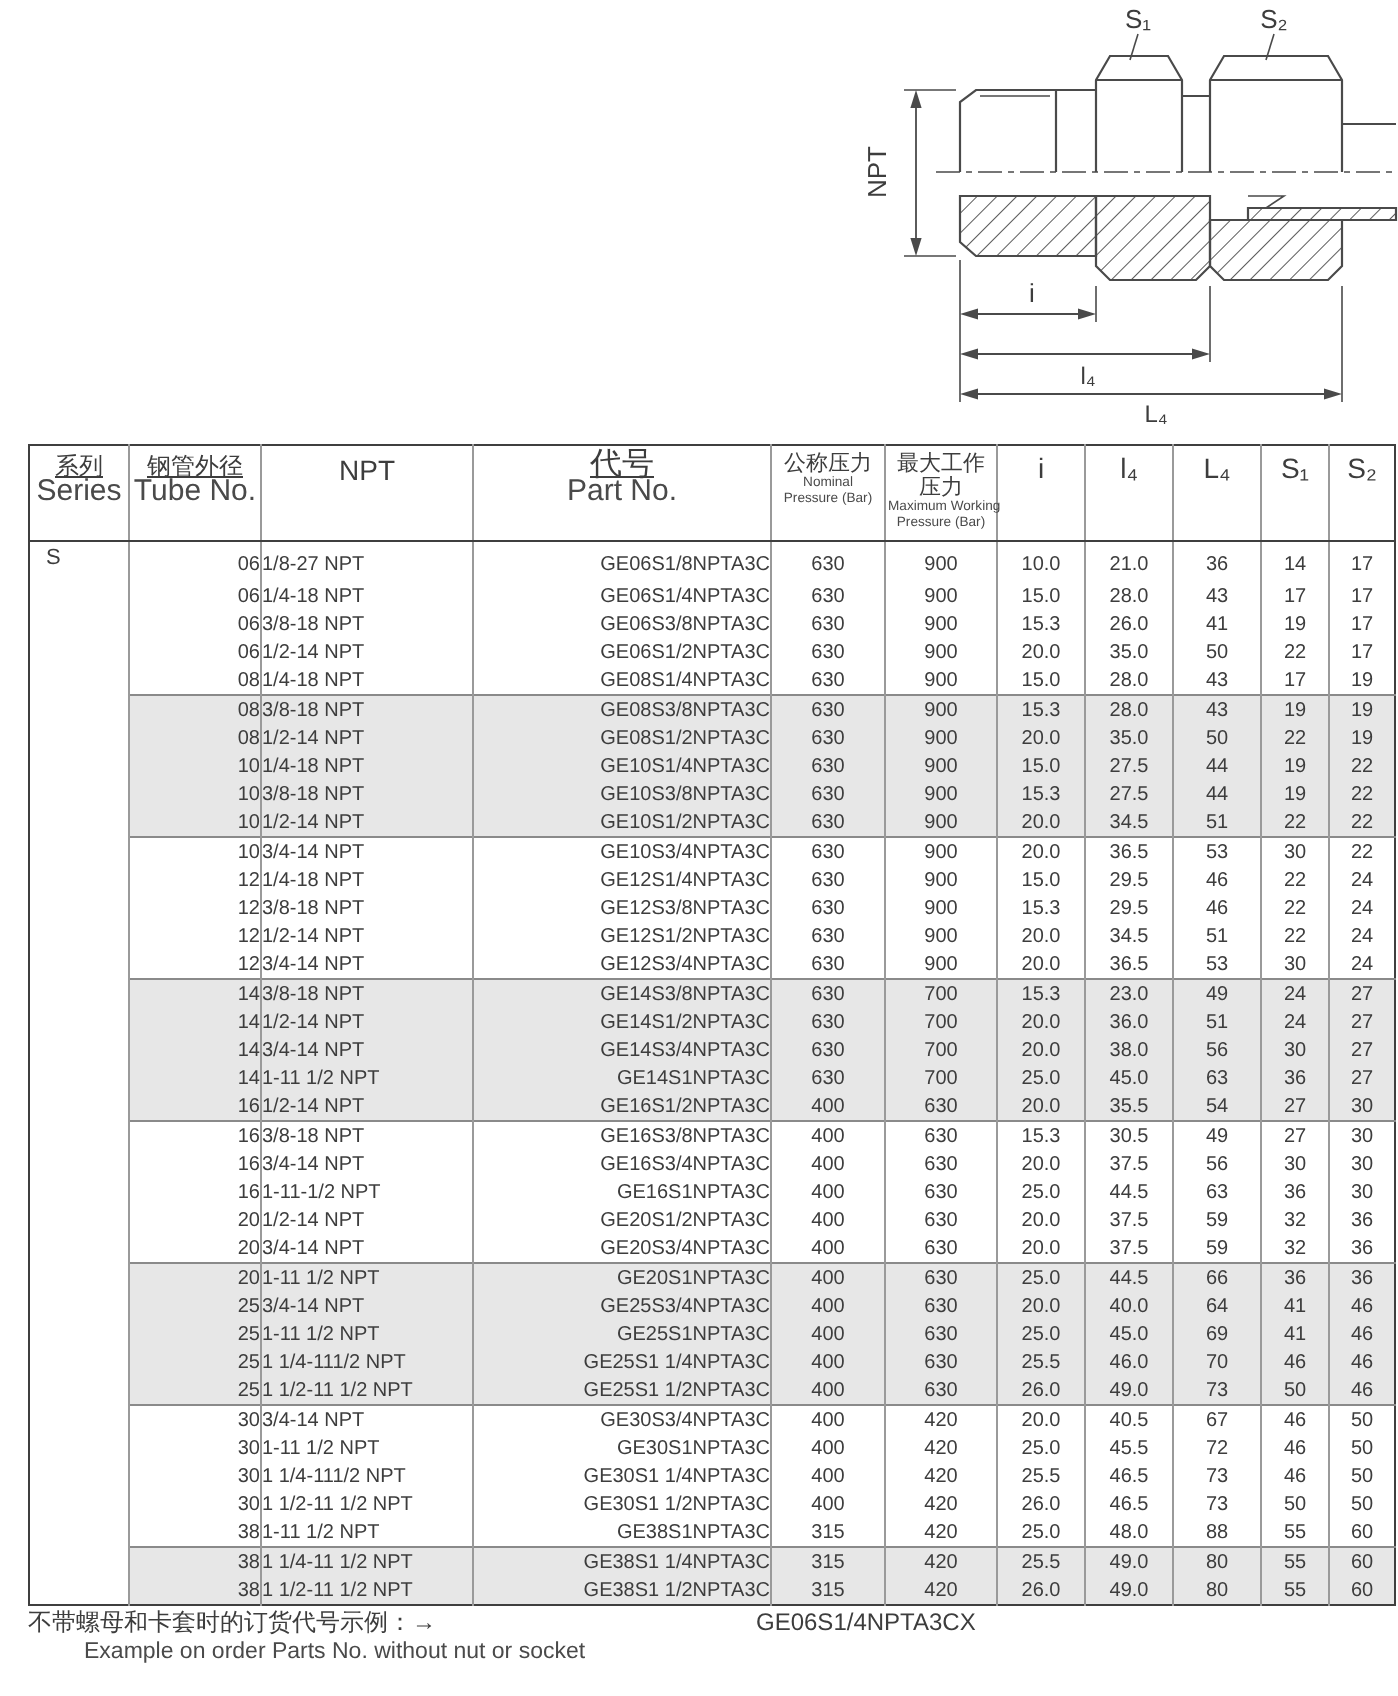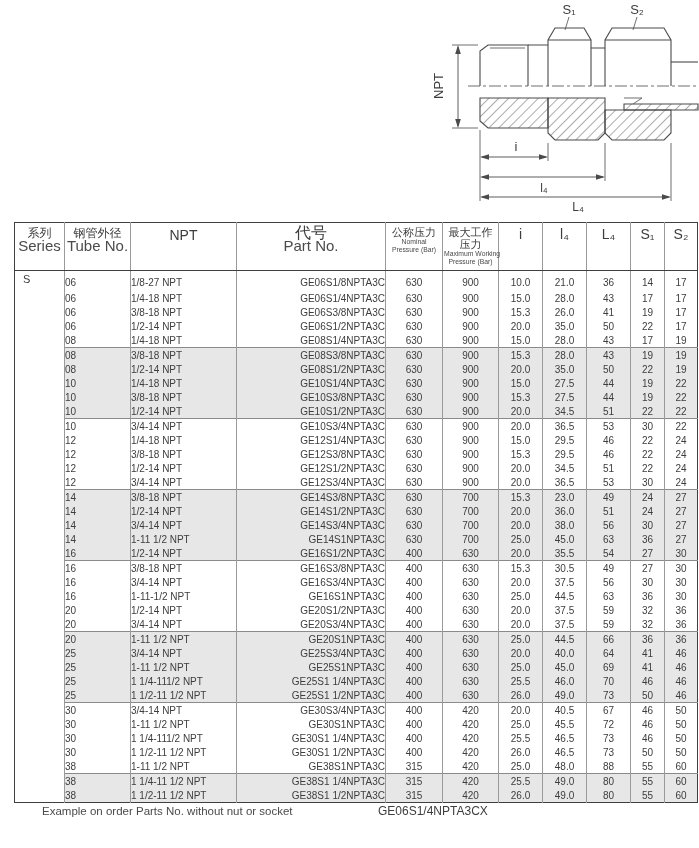--- a/index.html
+++ b/index.html
@@ -20,35 +20,35 @@
   
   #tblwrap{position:absolute;left:14px;top:222px;width:684px;}
   table{border-collapse:collapse;table-layout:fixed;width:683px;border:1.5px solid #3f3f3f;}
   col.w-series{width:50px;}col.w-tube{width:66px;}col.w-npt{width:106px;}
   col.w-part{width:149px;}col.w-nom{width:57px;}col.w-max{width:56px;}
   col.w-i{width:44px;}col.w-l4{width:44px;}col.w-L4{width:44px;}
   col.w-s1{width:34px;}col.w-s2{width:33px;}
   th{border:1px solid #9a9a9a;border-bottom:1.5px solid #3f3f3f;border-top:none;
      font-weight:normal;vertical-align:top;padding:3px 1px 2px 1px;height:41px;background:#fff;}
   th:first-child{border-left:none;} th:last-child{border-right:none;}
-  .cn{font-size:12px;line-height:14px;}
+  .cn{font-size:12px;line-height:14px;text-decoration:underline;}
   .en{font-size:15px;line-height:12px;color:#4a4a4a;}
   .cn-s{font-size:11px;line-height:12px;}
   .en-t{font-size:6.8px;line-height:8px;color:#4a4a4a;white-space:nowrap;}
   .h-big{font-size:14px;line-height:16px;padding-top:4px;}
   .h-dim{font-size:14px;line-height:16px;padding-top:3px;}
   .h-part .cn{font-size:16px;}
   td{border-left:1px solid #9a9a9a;border-right:1px solid #9a9a9a;
      height:14px;padding:0;font-size:10px;line-height:11px;vertical-align:middle;}
   td:first-child{border-left:none;} td:last-child{border-right:none;}
   tr.shaded td{background:#e7e7e7;}
   tr.group-start td{border-top:1px solid #8a8a8a;}
   td.series-cell{background:#fff !important;vertical-align:top;padding:4px 0 0 8px;
      font-size:11px;border-top:none !important;}
-  td.c0{text-align:left;}
+  td.c0{text-align:right;}
   td.c1{text-align:left;}
   td.c2{text-align:right;padding-left:9px;}
   td.c3,td.c4,td.c5,td.c6,td.c7,td.c8,td.c9{text-align:center;}
   tbody tr:first-child td{padding-top:3px;height:17px;}
   
   #footer{position:absolute;left:14px;top:804px;width:670px;}
   #footer .f-cn{font-size:12px;line-height:15px;}
   #footer .f-en{font-size:11.5px;line-height:15px;color:#4a4a4a;margin-left:28px;}
   #footer .f-ex{position:absolute;left:364px;top:0;font-size:12px;}
 </style>
@@ -605,17 +605,18 @@
             <td class="c6">49.0</td>
             <td class="c7">80</td>
             <td class="c8">55</td>
             <td class="c9">60</td>
           </tr>
         </tbody>
     </table>
   </div>
 
   <div id="footer">
+    <div class="f-cn">不带螺母和卡套时的订货代号示例：→</div>
     <div class="f-en">Example on order Parts No. without nut or socket</div>
     <div class="f-ex">GE06S1/4NPTA3CX</div>
   </div>
 
 </div>
 
 </body></html>

